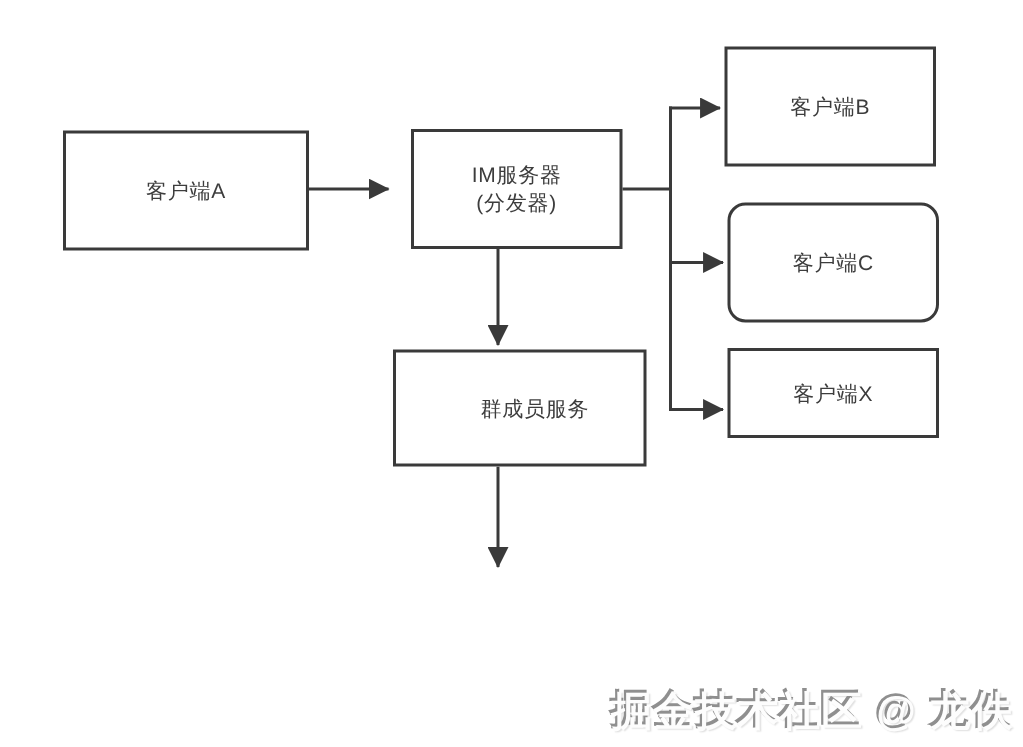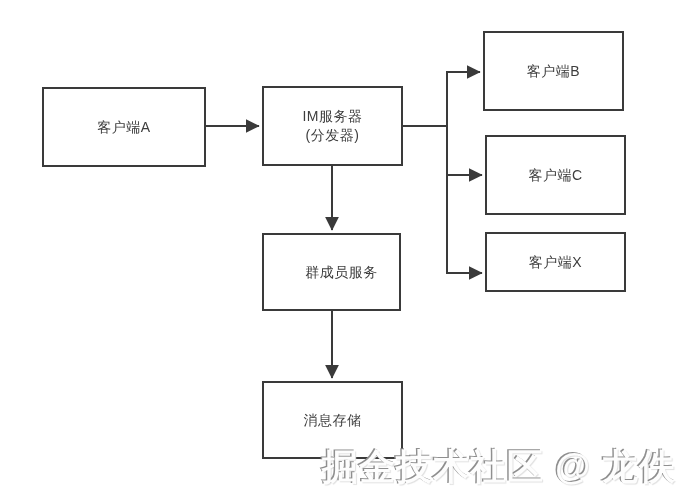--- a/index.html
+++ b/index.html
@@ -36,30 +36,30 @@
     flex-direction: column;
     align-items: center;
     justify-content: center;
     color: var(--text);
     font-size: 14px;
     line-height: 1.35;
     text-align: center;
     letter-spacing: 0.5px;
   }
   .node-client-a        { left: 42px;  top: 87px;  width: 164px; height: 80px; }
-  .node-im-server       { left: 262px; top: 86px;  width: 141px; height: 80px; }
+  .node-im-server       { left: 274px; top: 86px;  width: 141px; height: 80px; }
   .node-client-b        { left: 483px; top: 31px;  width: 141px; height: 80px; }
-  .node-client-c        { left: 485px; top: 135px; width: 141px; height: 80px; }
+  .node-client-c        { left: 485px; top: 135px; width: 141px; height: 80px; border-radius: 12px; }
   .node-client-x        { left: 485px; top: 232px; width: 141px; height: 60px; }
-  .node-group-service   { left: 262px; top: 233px; width: 139px; height: 78px; padding-left: 20px; }
+  .node-group-service   { left: 262px; top: 233px; width: 169px; height: 78px; padding-left: 20px; }
   .node-message-store   { left: 262px; top: 381px; width: 141px; height: 78px; }
   .watermark {
     position: absolute;
     right: 6px; bottom: 6px;
-    font-size: 36px;
+    font-size: 27px;
     font-weight: bold;
     letter-spacing: 1px;
     color: var(--watermark-fill);
     text-shadow: -1.5px -1.5px 0 var(--watermark-shadow),
                  1px 1px 1px #e0e0e0;
     white-space: nowrap;
   }
 </style>
 </head>
 <body>
@@ -108,19 +108,16 @@
   </div>
 
   <div class="node node-client-x">
     <span>客户端X</span>
   </div>
 
   <div class="node node-group-service">
     <span>群成员服务</span>
   </div>
 
-  <div class="node node-message-store">
-    <span>消息存储</span>
-  </div>
 
   <div class="watermark">掘金技术社区 @ 龙佚</div>
 
 </div>
 
 </body></html>

